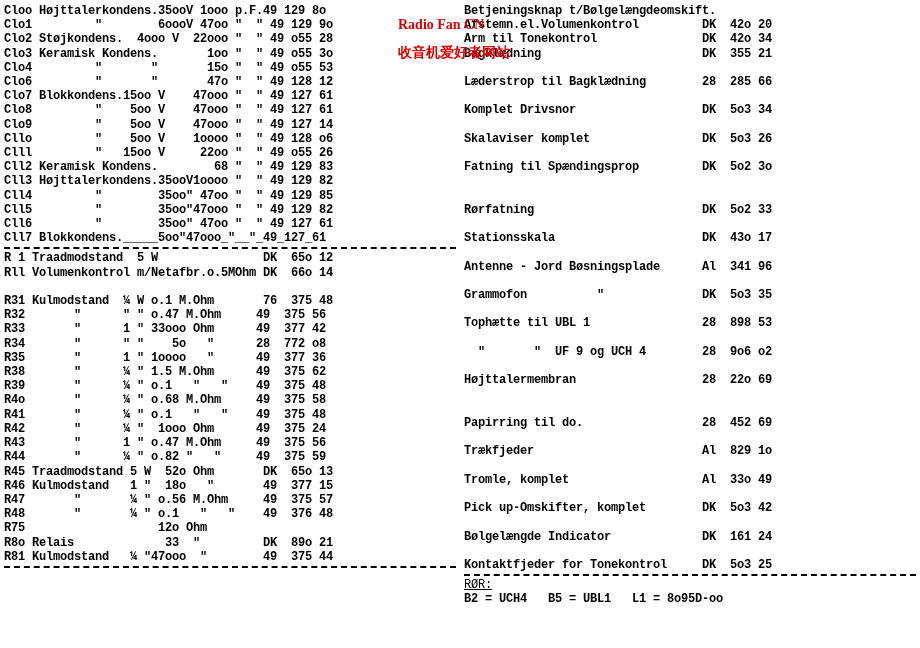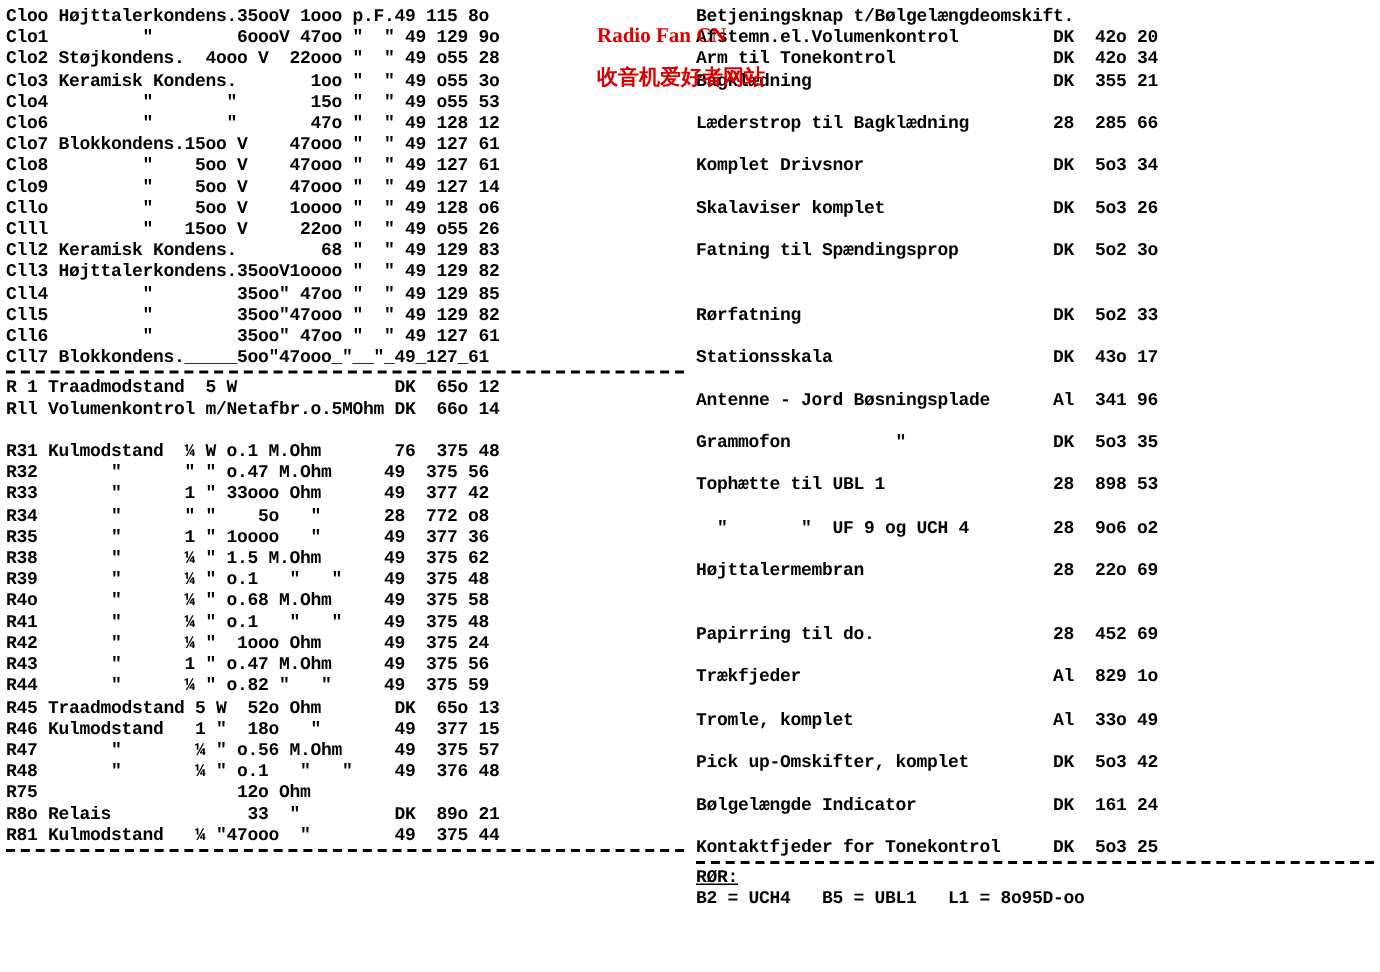--- a/index.html
+++ b/index.html
@@ -28,21 +28,21 @@
     white-space: pre;
     line-height: 14.2px;
     letter-spacing: -0.2px;
   }
   .dashed {
     border-top: 2px dashed #000;
     margin: 2px 0;
   }
   .heading {
     text-decoration: underline;
-    font-weight: bold;
+    font-weight: normal;
   }
   .watermark {
     position: absolute;
     top: 0px;
     left: 380px;
     color: #d00;
     font-family: Liberation Serif, serif;
     font-size: 14px;
     z-index: 10;
     letter-spacing: 0px;
@@ -55,21 +55,21 @@
 
 <div class="page">
 
   <div class="watermark">
     <span>Radio Fan CN</span><br>
     <span>收音机爱好者网站</span>
   </div>
 
   <div class="col">
     <div id="caps">
-        <div class="row">Cloo Højttalerkondens.35ooV 1ooo p.F.49 115 8o</div>
+        <div class="row">Cloo Højttalerkondens.35ooV 1ooo p.F.49 129 8o</div>
         <div class="row">Clo1         "        6oooV 47oo "  " 49 129 9o</div>
         <div class="row">Clo2 Støjkondens.  4ooo V  22ooo "  " 49 o55 28</div>
         <div class="row">Clo3 Keramisk Kondens.       1oo "  " 49 o55 3o</div>
         <div class="row">Clo4         "       "       15o "  " 49 o55 53</div>
         <div class="row">Clo6         "       "       47o "  " 49 128 12</div>
         <div class="row">Clo7 Blokkondens.15oo V    47ooo "  " 49 127 61</div>
         <div class="row">Clo8         "    5oo V    47ooo "  " 49 127 61</div>
         <div class="row">Clo9         "    5oo V    47ooo "  " 49 127 14</div>
         <div class="row">Cllo         "    5oo V    1oooo "  " 49 128 o6</div>
         <div class="row">Clll         "   15oo V     22oo "  " 49 o55 26</div>

